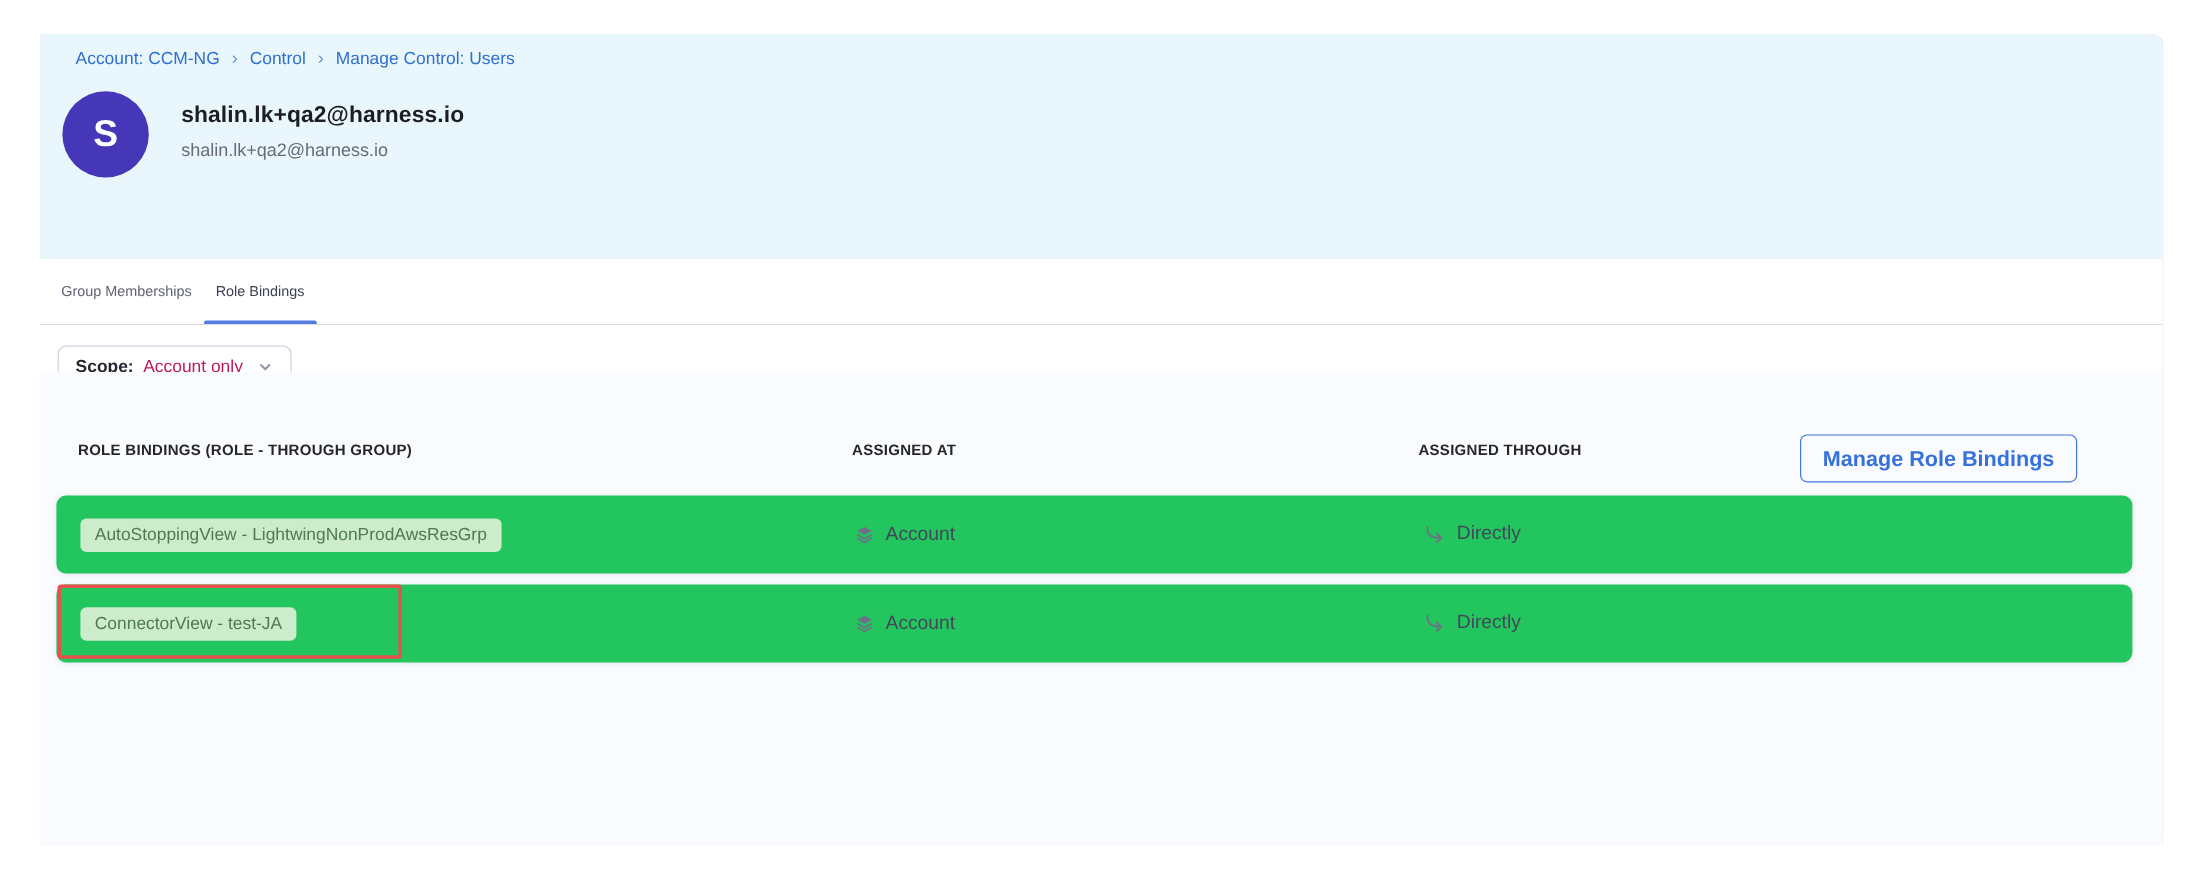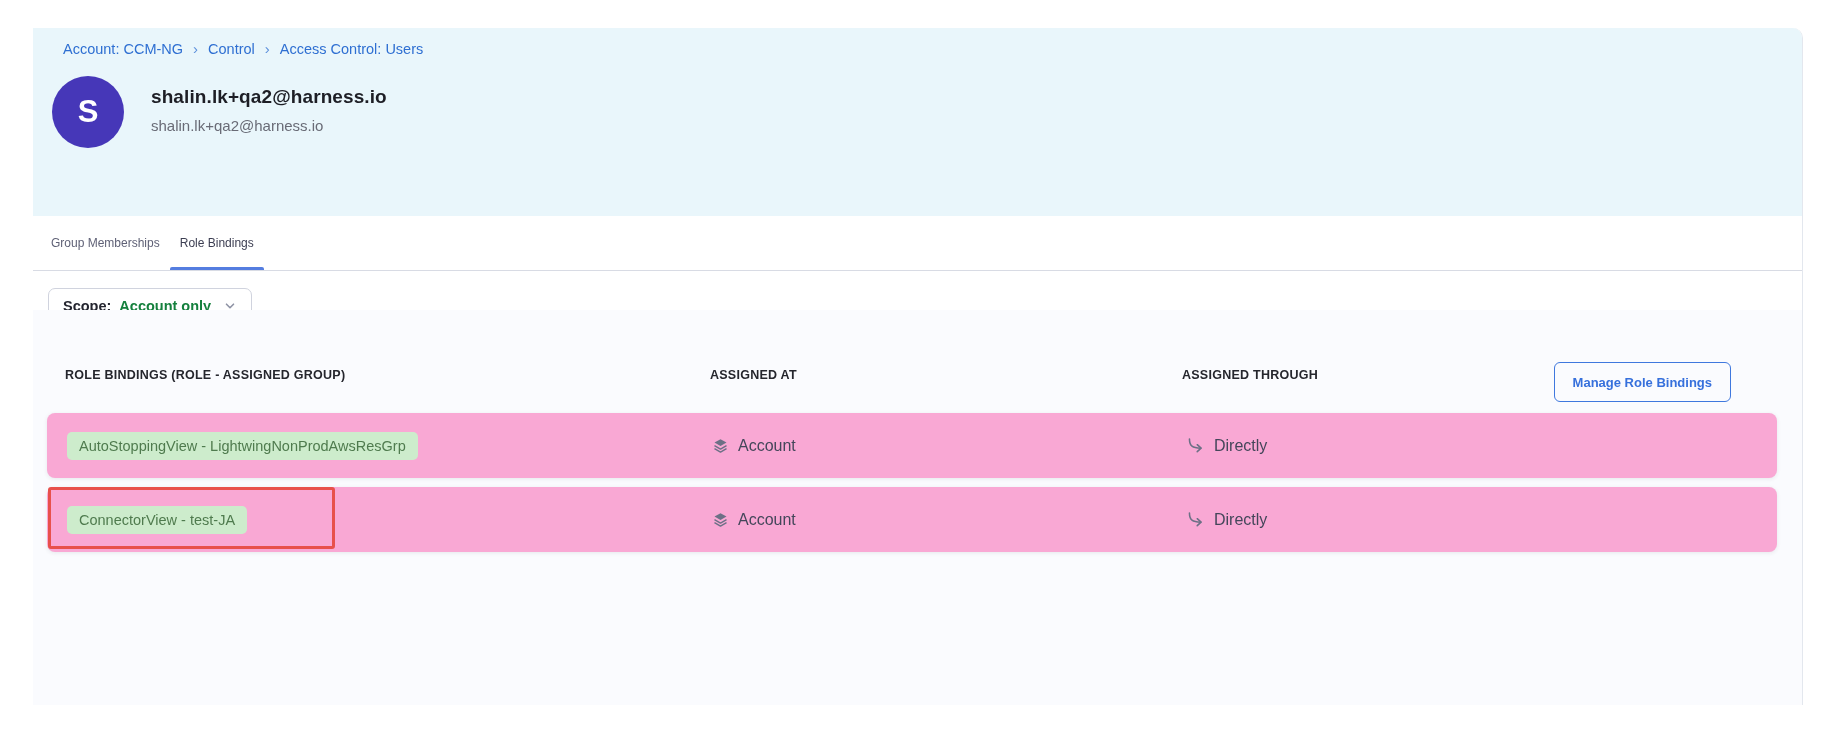--- a/index.html
+++ b/index.html
@@ -32,37 +32,37 @@
   .tab .underline { position:absolute; left:0; right:0; bottom:0; height:3px; background:#547de0; border-radius:2px 2px 0 0; }
 
   
   .filterbar { position:relative; height:70px; background:#ffffff; border-bottom:1px solid #d8dbe4; }
   .scope-dropdown {
     position:absolute; left:15px; top:17px; height:36px;
     display:flex; align-items:center; gap:8px; padding:0 14px;
     background:#ffffff; border:1px solid #d0d3de; border-radius:7px; cursor:pointer;
   }
   .scope-label { font-size:14.5px; font-weight:700; color:#24252f; }
-  .scope-value { font-size:14.5px; color:#15803d;font-weight:bold; }
+  .scope-value { font-size:14.5px; color:#be185d; }
   .scope-chevron { margin-left:4px; display:flex; align-items:center; }
 
   
   .content { position:absolute; top:282px; left:0; right:0; bottom:0; background:#fafbfe; }
   .table-head { position:absolute; left:32px; top:58px; right:120px; display:flex; align-items:center; }
   .th { font-size:12.5px; font-weight:700; color:#25262d; letter-spacing:.25px; }
   .th1 { width:645px; } .th2 { width:472px; } .th3 { flex:1; }
   .manage-btn {
     position:absolute; right:71px; top:52px; height:40px; padding:16px 18px;
     background:transparent; border:1.5px solid #3f78de; border-radius:6px;
-    color:#3670dc; font-size:13px; font-weight:600; font-family:"Liberation Sans", sans-serif;
+    color:#3670dc; font-size:18px; font-weight:600; font-family:"Liberation Sans", sans-serif;
     display:flex; align-items:center; cursor:pointer;
   }
   .rows { position:absolute; left:14px; right:25px; top:103px; }
   .row {
-    position:relative; height:65px; margin-bottom:9px; background:#f9a8d4;
+    position:relative; height:65px; margin-bottom:9px; background:#22c55e;
     border-radius:8px; box-shadow:0 1px 4px rgba(30,40,60,.09);
   }
   .cell { position:absolute; top:50%; transform:translateY(-50%); display:flex; align-items:center; gap:9px; }
   .cell-role { left:20px; }
   .cell-at { left:665px; }
   .cell-through { left:1139px; }
   .badge {
     background:#cdeccc; color:#4f7b4e; font-size:14.5px;
     padding:6px 12px; border-radius:5px; white-space:nowrap;
   }
@@ -77,21 +77,21 @@
 <body>
 
 <div class="panel">
 
   <div class="page-header">
     <div class="breadcrumb">
       <span class="crumb-link">Account: CCM-NG</span>
       <span class="crumb-sep">›</span>
       <span class="crumb-link">Control</span>
       <span class="crumb-sep">›</span>
-      <span class="crumb-link">Access Control: Users</span>
+      <span class="crumb-link">Manage Control: Users</span>
     </div>
     <div class="avatar">S</div>
     <div class="profile-text">
       <div class="profile-name">shalin.lk+qa2@harness.io</div>
       <div class="profile-email">shalin.lk+qa2@harness.io</div>
     </div>
   </div>
 
   <div class="tabbar">
     <div class="tab">
@@ -111,21 +111,21 @@
         <svg width="14" height="14" viewBox="0 0 14 14">
             <path d="M3.5 5.2 7 8.7l3.5-3.5" fill="none" stroke="#8f93a5" stroke-width="1.6" stroke-linecap="round" stroke-linejoin="round"></path>
           </svg>
       </span>
     </div>
   </div>
 
   <div class="content">
 
     <div class="table-head">
-      <span class="th th1">ROLE BINDINGS (ROLE - ASSIGNED GROUP)</span>
+      <span class="th th1">ROLE BINDINGS (ROLE - THROUGH GROUP)</span>
       <span class="th th2">ASSIGNED AT</span>
       <span class="th th3">ASSIGNED THROUGH</span>
     </div>
 
     <button class="manage-btn">Manage Role Bindings</button>
 
     <div class="rows">
 
       <div class="row">
         <span class="cell cell-role">

